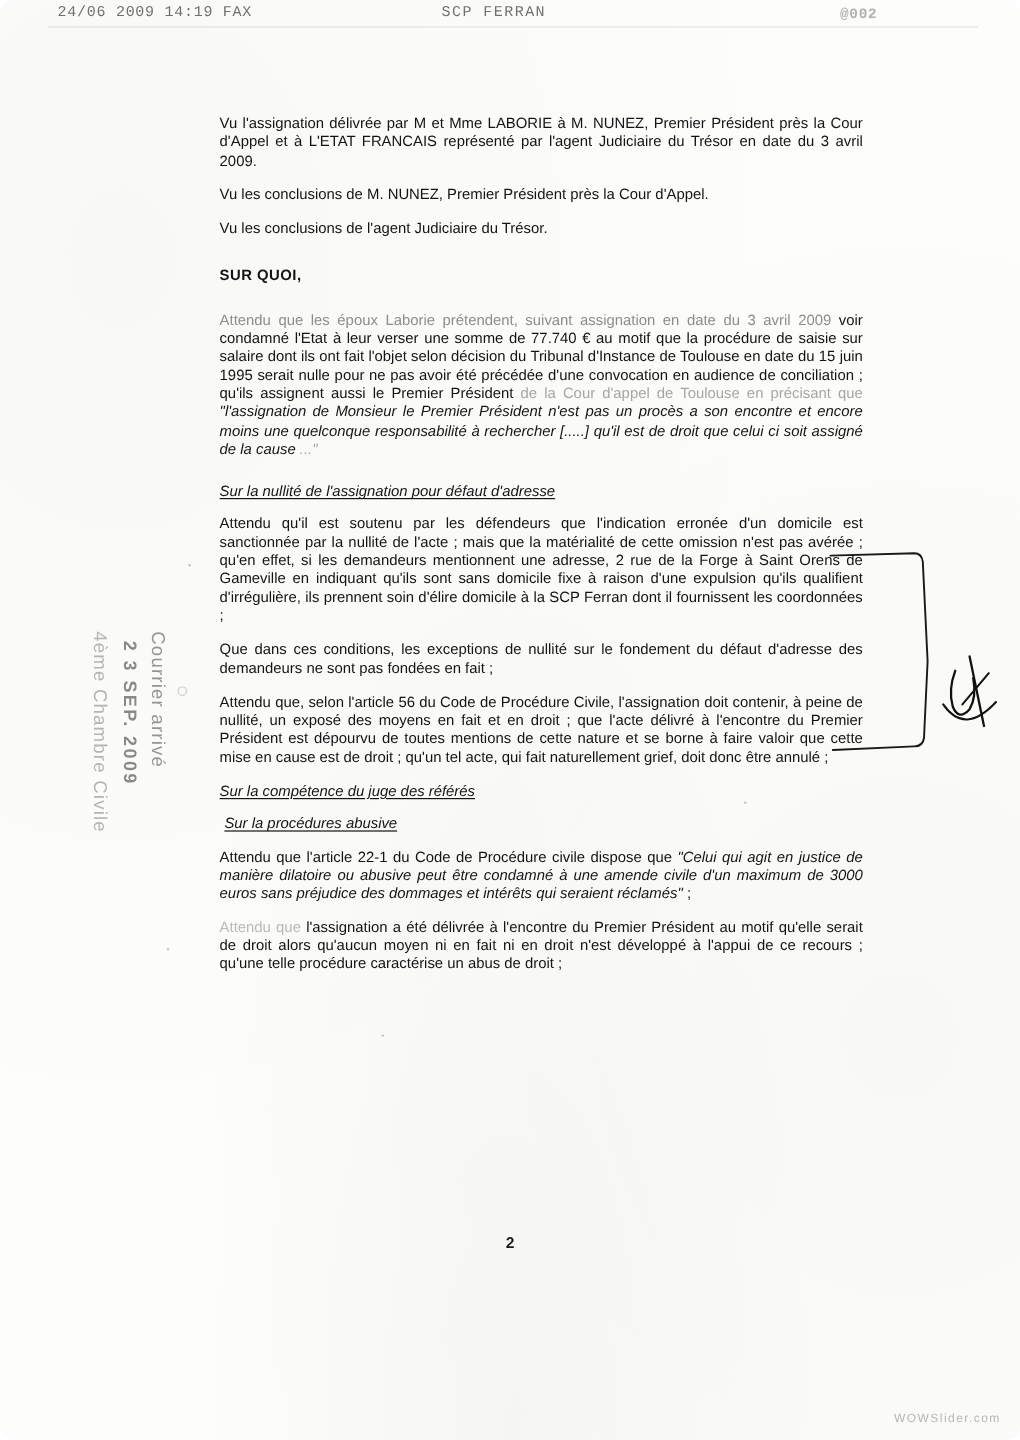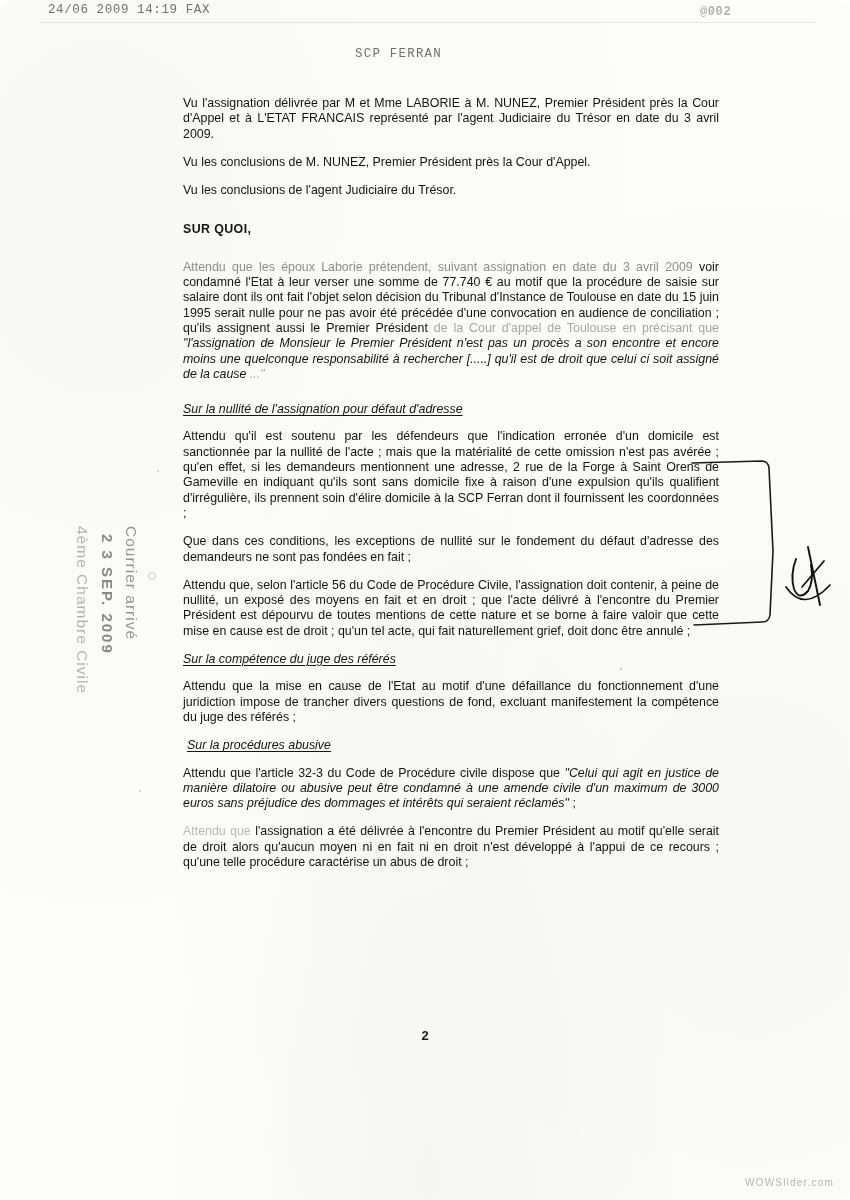--- a/index.html
+++ b/index.html
@@ -33,21 +33,21 @@
     top: 0;
     width: 850px;
     height: 24px;
     color: #4a4a46;
     font-family: "Liberation Mono", monospace;
     font-size: 12.5px;
     letter-spacing: 0.6px;
     opacity: 0.78;
   }
   .fax-left   { position: absolute; left: 48px;  top: 3px; }
-  .fax-center { position: absolute; left: 355px; top: 3px; letter-spacing: 1.2px; margin-top: 44px; }
+  .fax-center { position: absolute; left: 368px; top: 3px; letter-spacing: 1.2px; }
   .fax-right  { position: absolute; left: 700px; top: 5px; opacity: 0.55; font-size: 12px; font-weight: bold;}
   .fax-rule {
     position: absolute; left: 40px; top: 22px; width: 775px; height: 1px;
     background: rgba(0,0,0,0.10);
   }
 
   
   .doc-body {
     position: absolute;
     left: 183px;
@@ -198,26 +198,25 @@
 
     <div class="spacer-sm"></div>
 
     <p class="sec-head">Sur la nullité de l'assignation pour défaut d'adresse</p>
     <p class="para">Attendu qu'il est soutenu par les défendeurs que l'indication erronée d'un domicile est sanctionnée par la nullité de l'acte ; mais que la matérialité de cette omission n'est pas avérée ; qu'en effet, si les demandeurs mentionnent une adresse, 2 rue de la Forge à Saint Orens de Gameville en indiquant qu'ils sont sans domicile fixe à raison d'une expulsion qu'ils qualifient d'irrégulière, ils prennent soin d'élire domicile à la SCP Ferran dont il fournissent les coordonnées ;</p>
     <p class="para">Que dans ces conditions, les exceptions de nullité sur le fondement du défaut d'adresse des demandeurs ne sont pas fondées en fait ;</p>
 
     <p class="para">Attendu que, selon l'article 56 du Code de Procédure Civile, l'assignation doit contenir, à peine de nullité, un exposé des moyens en fait et en droit ; que l'acte délivré à l'encontre du Premier Président est dépourvu de toutes mentions de cette nature et se borne à faire valoir que cette mise en cause est de droit ; qu'un tel acte, qui fait naturellement grief, doit donc être annulé ;</p>
 
     <p class="sec-head">Sur la compétence du juge des référés</p>
-    <p class="para">Attendu que la mise en cause de l'Etat au motif d'une défaillance du fonctionnement d'une juridiction impose de trancher divers questions de fond, excluant manifestement la compétence du juge des référés ;</p>
 
     <p class="sec-head indent">Sur la procédures abusive</p>
 
     <p class="para">
-      <span>Attendu que l'article 32-3 du Code de Procédure civile dispose que</span>
+      <span>Attendu que l'article 22-1 du Code de Procédure civile dispose que</span>
       <span class="ital">"Celui qui agit en justice de manière dilatoire ou abusive peut être condamné à une amende civile d'un maximum de 3000 euros sans préjudice des dommages et intérêts qui seraient réclamés"</span>
       <span>;</span>
     </p>
 
     <p class="para">
       <span class="faded3">Attendu que</span>
       <span>l'assignation a été délivrée à l'encontre du Premier Président au motif qu'elle serait de droit alors qu'aucun moyen ni en fait ni en droit n'est développé à l'appui de ce recours ; qu'une telle procédure caractérise un abus de droit ;</span>
     </p>
 
   </div>

